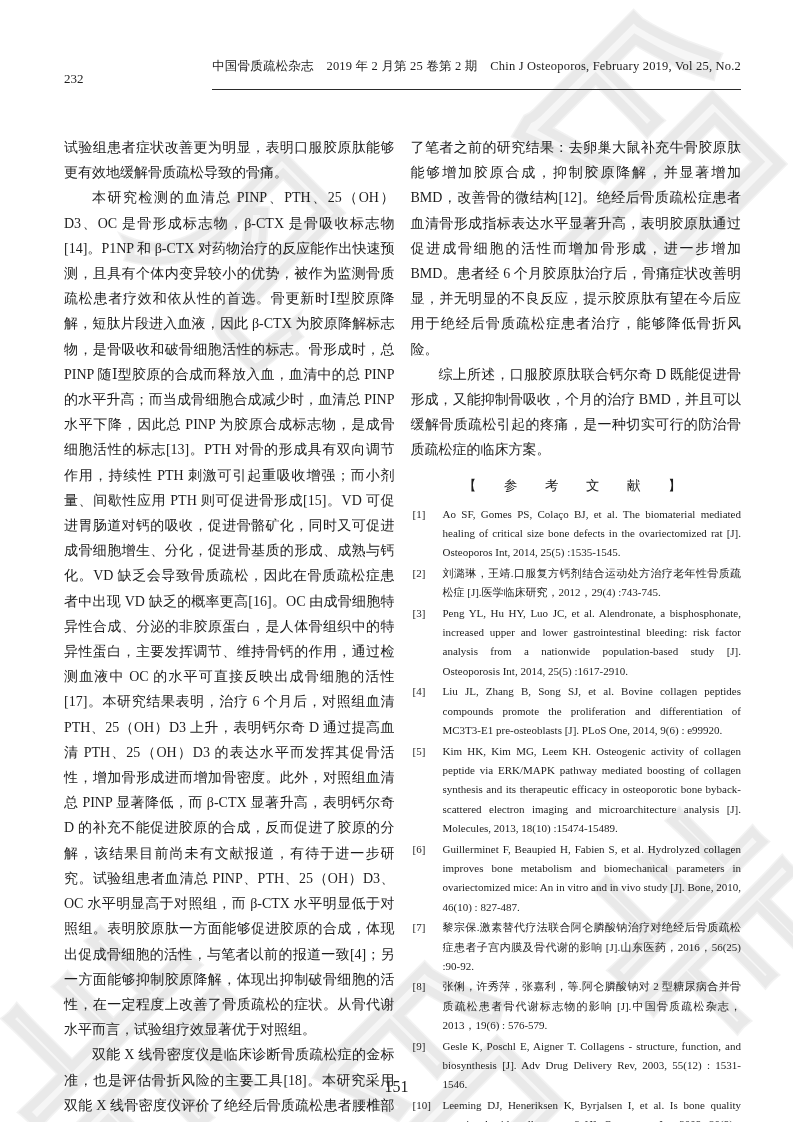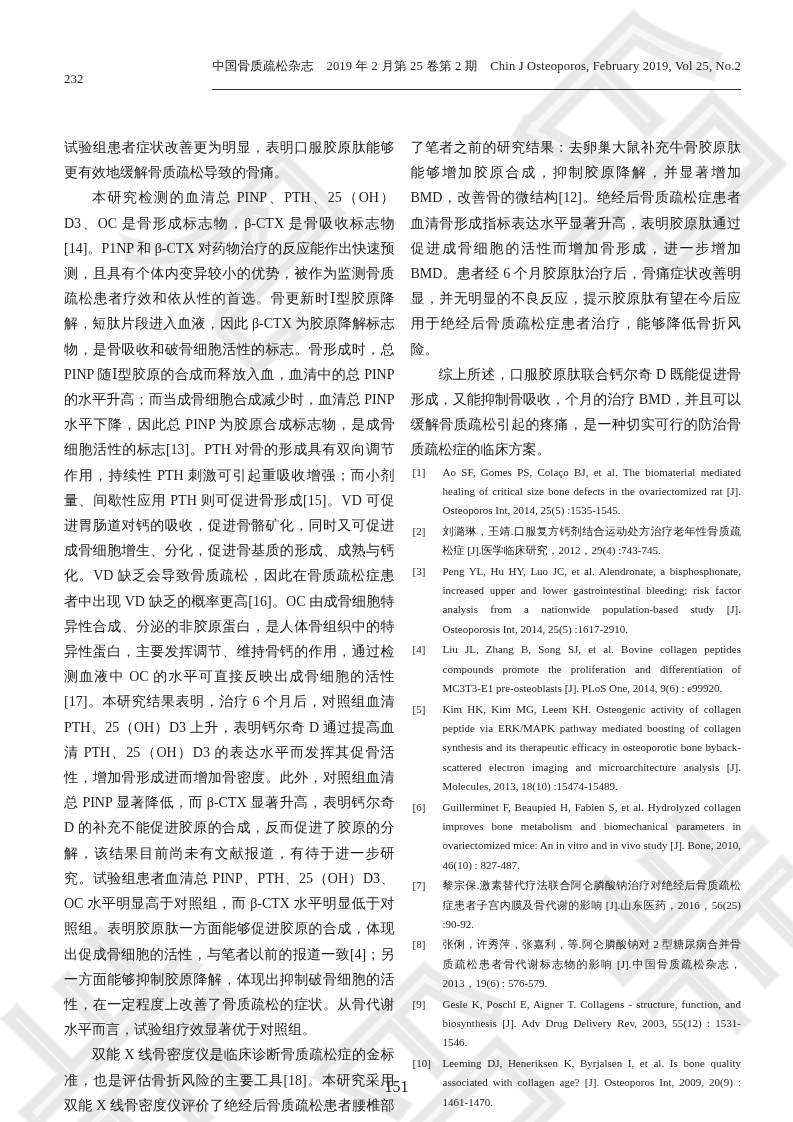--- a/index.html
+++ b/index.html
@@ -128,20 +128,21 @@
     </div>
 
     <div class="col">
       <div>
 
           <p class="para">了笔者之前的研究结果：去卵巢大鼠补充牛骨胶原肽能够增加胶原合成，抑制胶原降解，并显著增加 BMD，改善骨的微结构[12]。绝经后骨质疏松症患者血清骨形成指标表达水平显著升高，表明胶原肽通过促进成骨细胞的活性而增加骨形成，进一步增加 BMD。患者经 6 个月胶原肽治疗后，骨痛症状改善明显，并无明显的不良反应，提示胶原肽有望在今后应用于绝经后骨质疏松症患者治疗，能够降低骨折风险。</p>
 
           <p class="para indent">综上所述，口服胶原肽联合钙尔奇 D 既能促进骨形成，又能抑制骨吸收，个月的治疗 BMD，并且可以缓解骨质疏松引起的疼痛，是一种切实可行的防治骨质疏松症的临床方案。</p>
         </div>
 
+      <div class="refs-heading">【　参　考　文　献　】</div>
 
       <div class="refs">
 
           <div class="ref">
             <span class="ref-label">[1]</span>
             <span class="ref-text">Ao SF, Gomes PS, Colaço BJ, et al. The biomaterial mediated healing of critical size bone defects in the ovariectomized rat [J]. Osteoporos Int, 2014, 25(5) :1535-1545.</span>
           </div>
 
           <div class="ref">
             <span class="ref-label">[2]</span>

